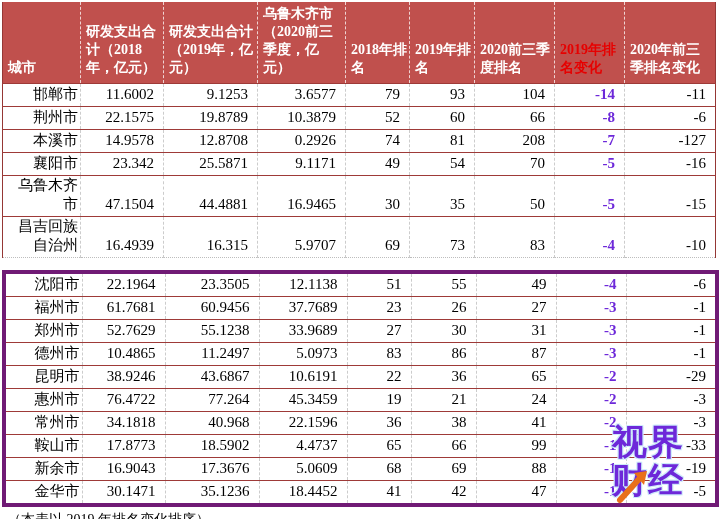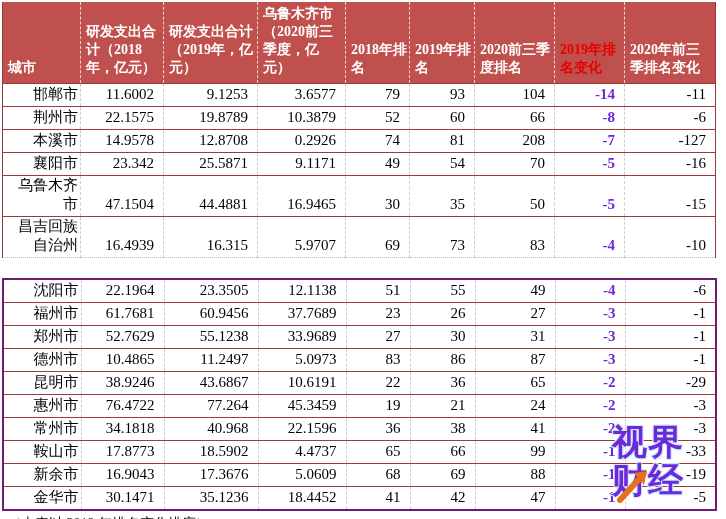--- a/index.html
+++ b/index.html
@@ -3,21 +3,21 @@
 <meta charset="utf-8">
 <style>
   html,body{margin:0;padding:0;}
   body{
     width:726px;height:519px;background:#ffffff;position:relative;overflow:hidden;
     font-family:"Liberation Serif","DejaVu Serif",serif;
   }
   .sheet{position:absolute;left:0;top:0;width:726px;height:519px;}
   table{border-collapse:collapse;table-layout:fixed;width:713px;margin-left:2px;}
   #t1{margin-top:2px;border-left:1px solid #953735;border-right:1px solid #953735;border-bottom:1px dotted #bdbdbd;}
-  #t2{margin-top:20px;border:2px solid #701a75;}
+  #t2{margin-top:12px;border:4px solid #701a75;}
   th{
     background:#c0504d;color:#ffffff;font-weight:bold;font-size:14px;text-align:left;
     vertical-align:bottom;padding:3px 2px 6px 5px;line-height:18px;
     border-left:1px dashed rgba(255,255,255,0.75);
   }
   th:first-child{border-left:none;}
   th.hl{color:#e60000;}
   td{
     font-size:15px;color:#000;vertical-align:bottom;text-align:right;
     padding:0 9px 2px 0;line-height:19px;height:20px;

